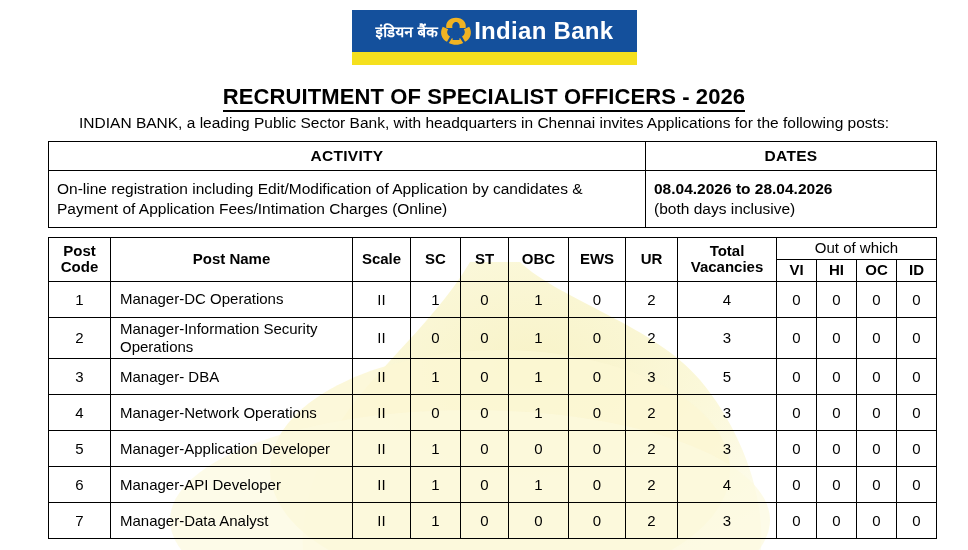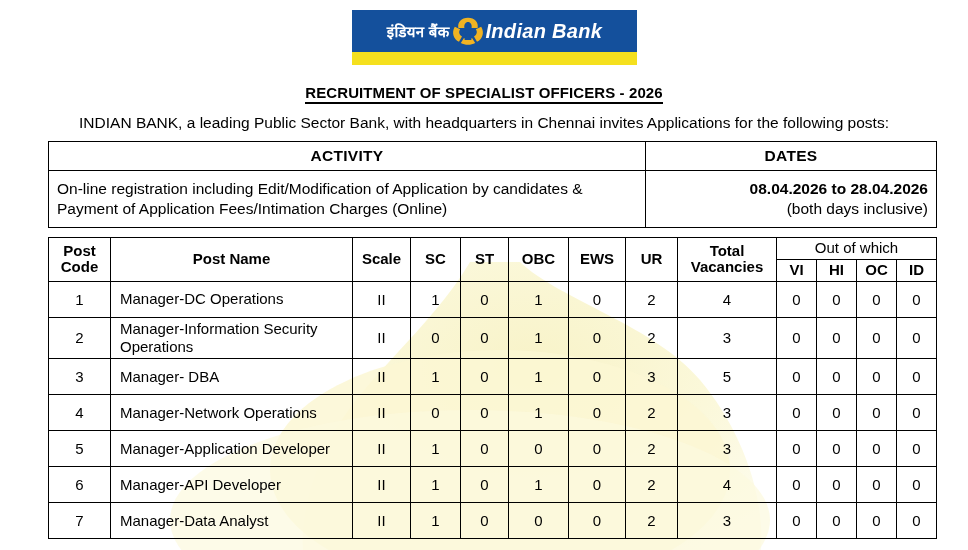--- a/index.html
+++ b/index.html
@@ -46,30 +46,30 @@
     background: #f5e01e;
     height: 13px;
   }
   .logo-text {
     color: #ffffff;
     font-weight: bold;
     letter-spacing: 0.3px;
     white-space: nowrap;
   }
   #logo-hindi { font-size: 15px; }
-  #logo-english { font-size: 20px; font-style: italic; }
+  #logo-english { font-size: 24px; }
   #logo-emblem { width: 36px; height: 30px; flex: 0 0 auto; }
 
   
   #page-title {
     position: absolute;
     top: 84px;
     left: 0; width: 968px;
     text-align: center;
-    font-size: 15px;
+    font-size: 22px;
     font-weight: bold;
     letter-spacing: 0.1px;
     z-index: 2;
   }
   #page-title span {
     border-bottom: 2px solid #000;
     padding-bottom: 1px;
   }
   #intro-line {
     position: absolute;
@@ -98,21 +98,21 @@
     vertical-align: middle;
   }
   .act-head {
     text-align: center;
     font-weight: bold;
     font-size: 16px;
     letter-spacing: 0.3px;
     height: 22px;
   }
   #activity-desc { line-height: 1.32; height: 50px; margin-top: 44px; }
-  #dates-cell { text-align: right; line-height: 1.32; }
+  #dates-cell { text-align: left; line-height: 1.32; }
   #dates-cell .d-main { font-weight: bold; }
 
   
   #post-table {
     position: absolute;
     left: 48px;
     top: 237px;
     width: 888px;
     border-collapse: collapse;
     table-layout: fixed;

